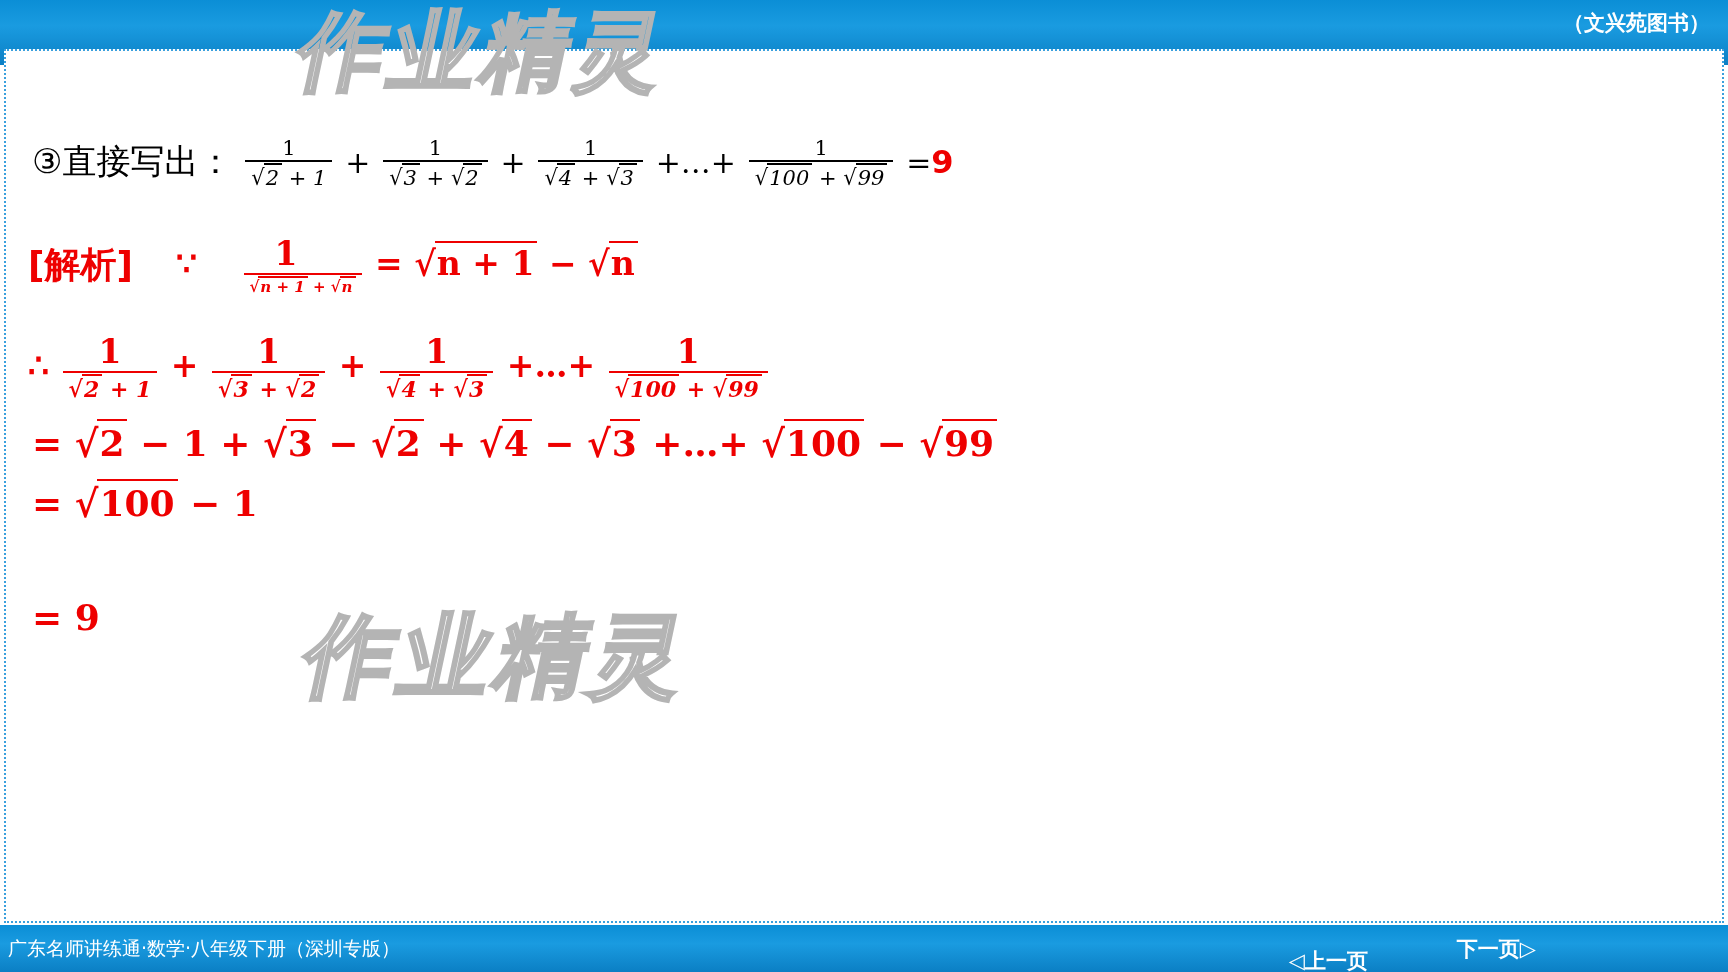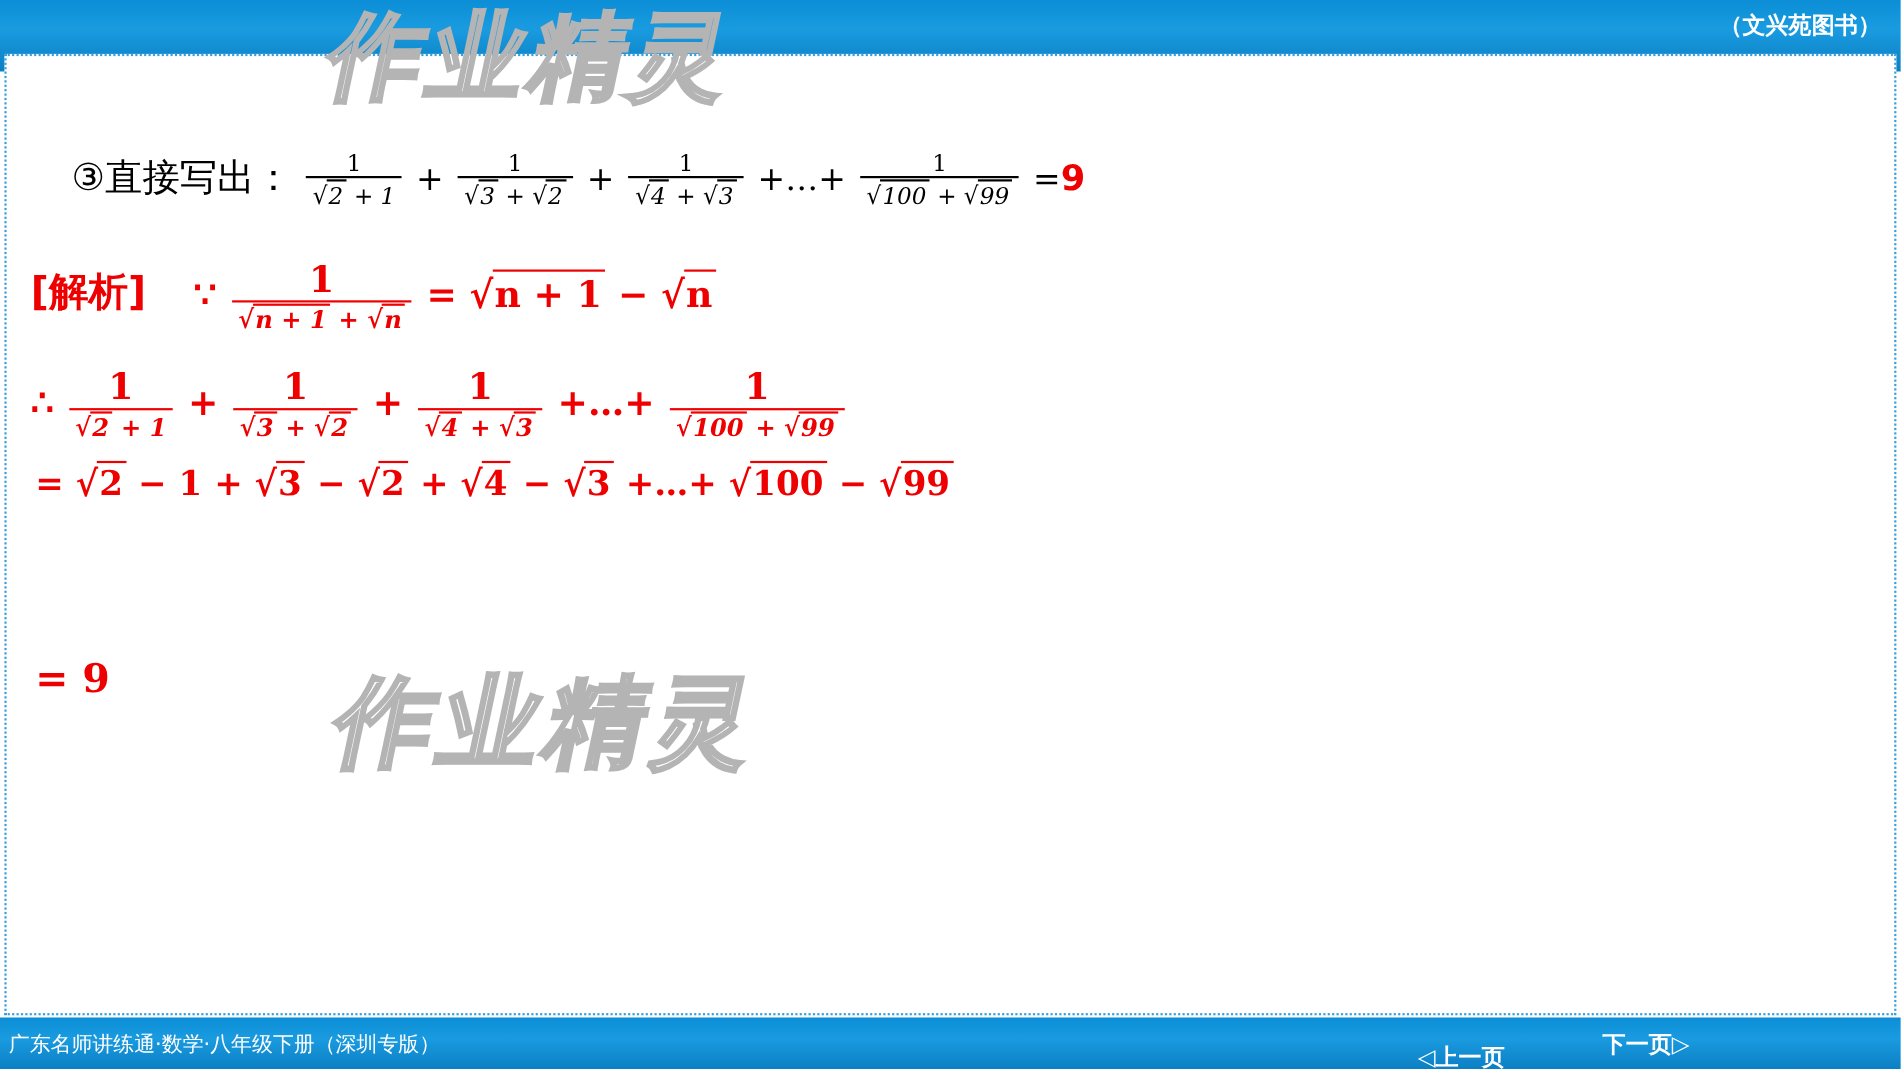--- a/index.html
+++ b/index.html
@@ -84,47 +84,46 @@
     border-top: 2px solid currentColor;
     padding: 1px 3px 0 2px;
     margin-left: -1px;
   }
 
   
   #q-line {
     left: 26px; top: 86px;
     font-size: 34px; color: #000;
     font-family: "DejaVu Sans", sans-serif;
-    margin-left: 33px;
   }
   #q-line .small { font-size: 21px; font-family: "DejaVu Serif", serif; }
   #q-line .opr { font-size: 30px; font-family: "DejaVu Serif", serif; }
   #q-line .ans { color: #ee0000; font-weight: bold; font-size: 32px; }
   #analysis-label {
     left: 22px; top: 190px;
     font-size: 36px; font-weight: bold; color:#ee0000;
     font-family: "DejaVu Sans", sans-serif;
   }
   #line-a {
     left: 170px; top: 186px;
     font-size: 33px; font-weight: bold; color:#ee0000;
     font-family: "DejaVu Serif", serif;
   }
-  #line-a .sm { font-size: 22px; }
+  #line-a .sm { font-size: 15px; margin-left: 33px; }
 
   #line-b {
     left: 22px; top: 284px;
     font-size: 33px; font-weight: bold; color:#ee0000;
     font-family: "DejaVu Serif", serif;
   }
   #line-b .sm { font-size: 22px; }
 
   #line-c {
     left: 26px; top: 368px;
-    font-size: 31px; font-weight: bold; color:#ee0000;
+    font-size: 36px; font-weight: bold; color:#ee0000;
     font-family: "DejaVu Serif", serif;
   }
   #line-d {
     left: 26px; top: 428px;
     font-size: 36px; font-weight: bold; color:#ee0000;
     font-family: "DejaVu Serif", serif;
   }
   #line-e {
     left: 26px; top: 490px;
     font-size: 36px; font-weight: bold; color:#ee0000;
@@ -232,20 +231,25 @@
     <span>+</span>
     <span class="sqrt"><span class="rad">√</span><span class="rnd">4</span></span>
     <span>−</span>
     <span class="sqrt"><span class="rad">√</span><span class="rnd">3</span></span>
     <span>+…+</span>
     <span class="sqrt"><span class="rad">√</span><span class="rnd">100</span></span>
     <span>−</span>
     <span class="sqrt"><span class="rad">√</span><span class="rnd">99</span></span>
   </div>
 
+  <div id="line-d" class="mathrow">
+    <span>=</span>
+    <span class="sqrt"><span class="rad">√</span><span class="rnd">100</span></span>
+    <span>− 1</span>
+  </div>
 
 
   <div id="line-f" class="mathrow">= 9</div>
 
   <div id="wm-mid" class="watermark">作业精灵</div>
 </div>
 
 <div id="wm-top" class="watermark">作业精灵</div>
 
 <div id="bottombar">

